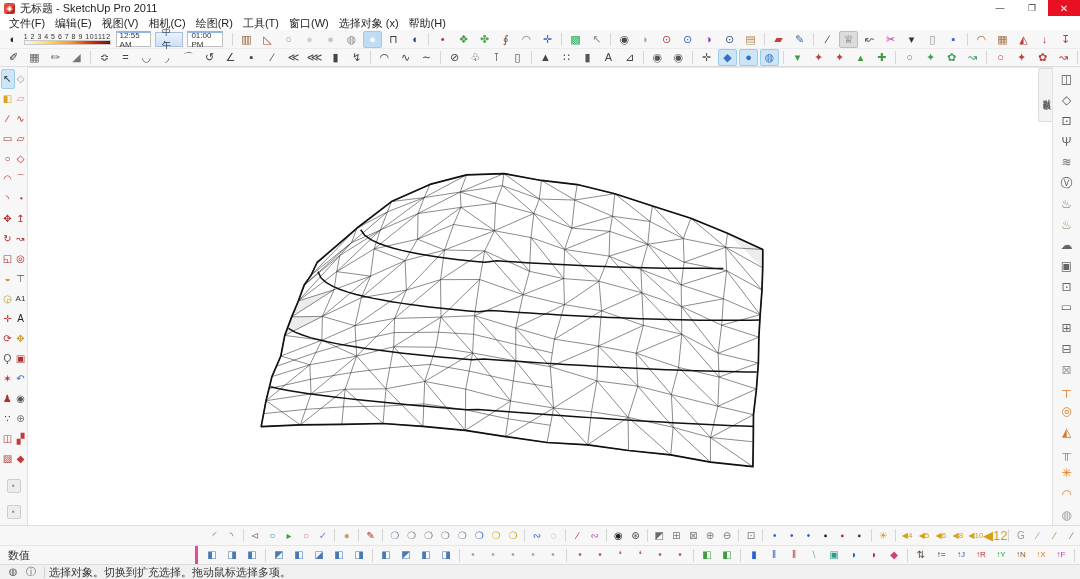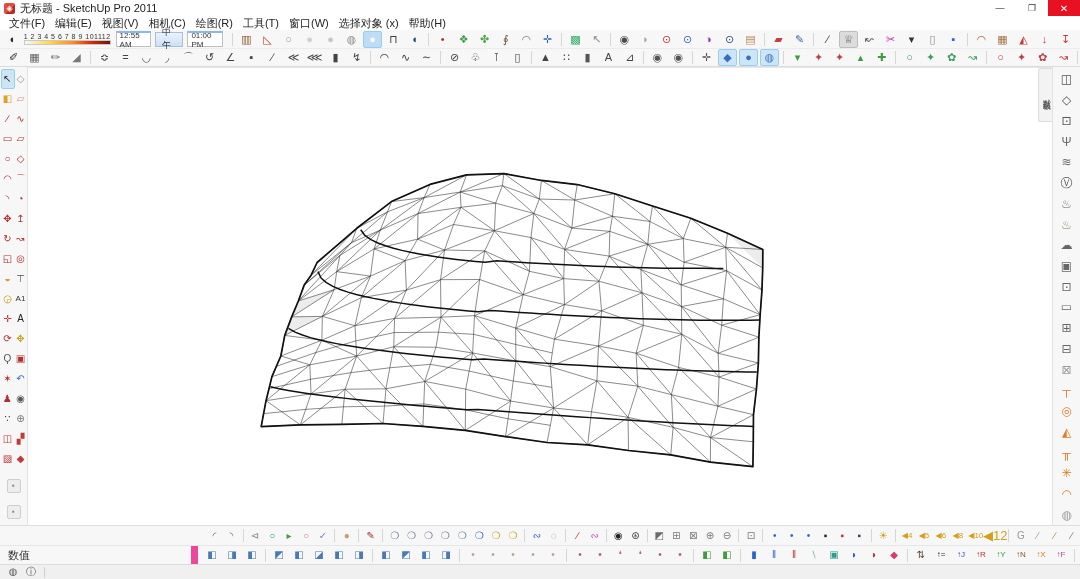--- a/index.html
+++ b/index.html
@@ -54,21 +54,21 @@
             writing-mode:vertical-rl;text-orientation:upright;font-size:8px;color:#555;
             display:flex;align-items:center;justify-content:center;letter-spacing:1px}
   
   .canvas{position:absolute;left:28px;top:67px;width:1024px;height:458px;background:#fff;
           border-top:1px solid #e6e6e6}
   .canvas svg{display:block;width:100%;height:100%}
   
   #b1{top:525px;height:20px;border-top:1px solid #dedede;padding-left:206px}
   #b2{top:545px;height:19px;border-top:1px solid #e6e6e6;padding-left:0}
   .measurebox{width:198px;height:100%;display:flex;align-items:center;padding-left:8px;
-              box-sizing:border-box;border-right:7px solid #ec4899;color:#333;flex:none}
+              box-sizing:border-box;border-right:3px solid #ec4899;color:#333;flex:none}
   #b1 .ticon,#b2 .ticon{width:16px;height:15px;font-size:10px}
   .statusbar{position:absolute;left:0;top:564px;width:1080px;height:15px;background:#f0f0f0;
              border-top:1px solid #dcdcdc;display:flex;align-items:center;padding-left:4px;box-sizing:border-box}
   .statusbar .ticon{width:14px;height:13px;font-size:10px;color:#555}
   .status-sep{width:1px;height:11px;background:#cfcfcf;margin:0 4px}
   .status-text{font-size:11px;color:#333}
 </style>
 </head>
 <body>
 
@@ -426,13 +426,14 @@
       <span class="ticon" style="color: rgb(200, 55, 171); font-size: 8px;">↑F</span>
       <span class="sep"></span>
       <span class="ticon" style="color: rgb(212, 160, 23);">■</span>
     </span>
 </div>
 
 <div class="statusbar">
   <span class="ticon">◍</span>
   <span class="ticon">ⓘ</span>
   <span class="status-sep"></span>
+  <span class="status-text">选择对象。切换到扩充选择。拖动鼠标选择多项。</span>
 </div>
 
 </body></html>

